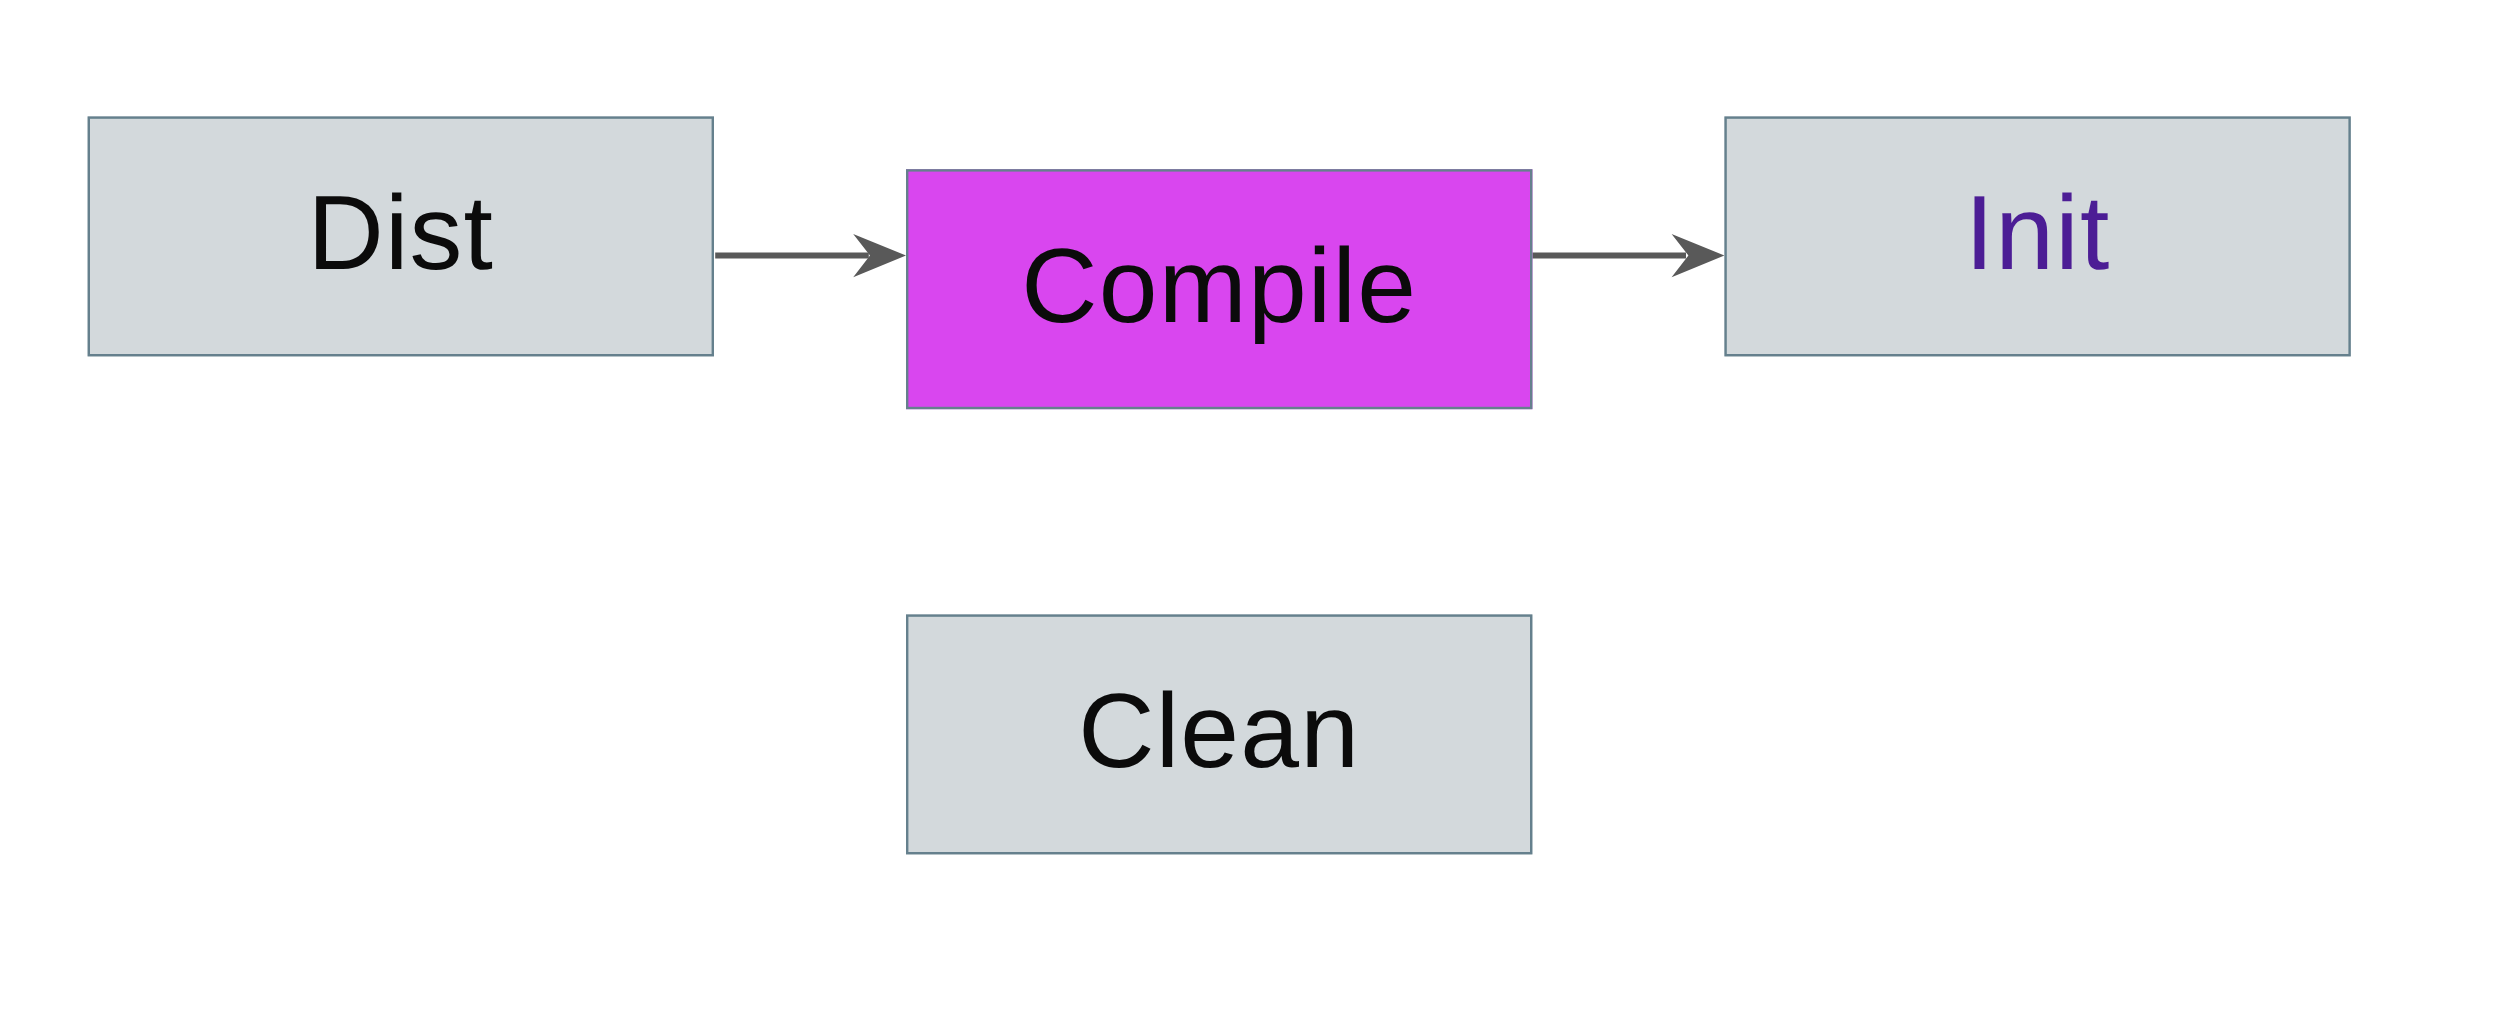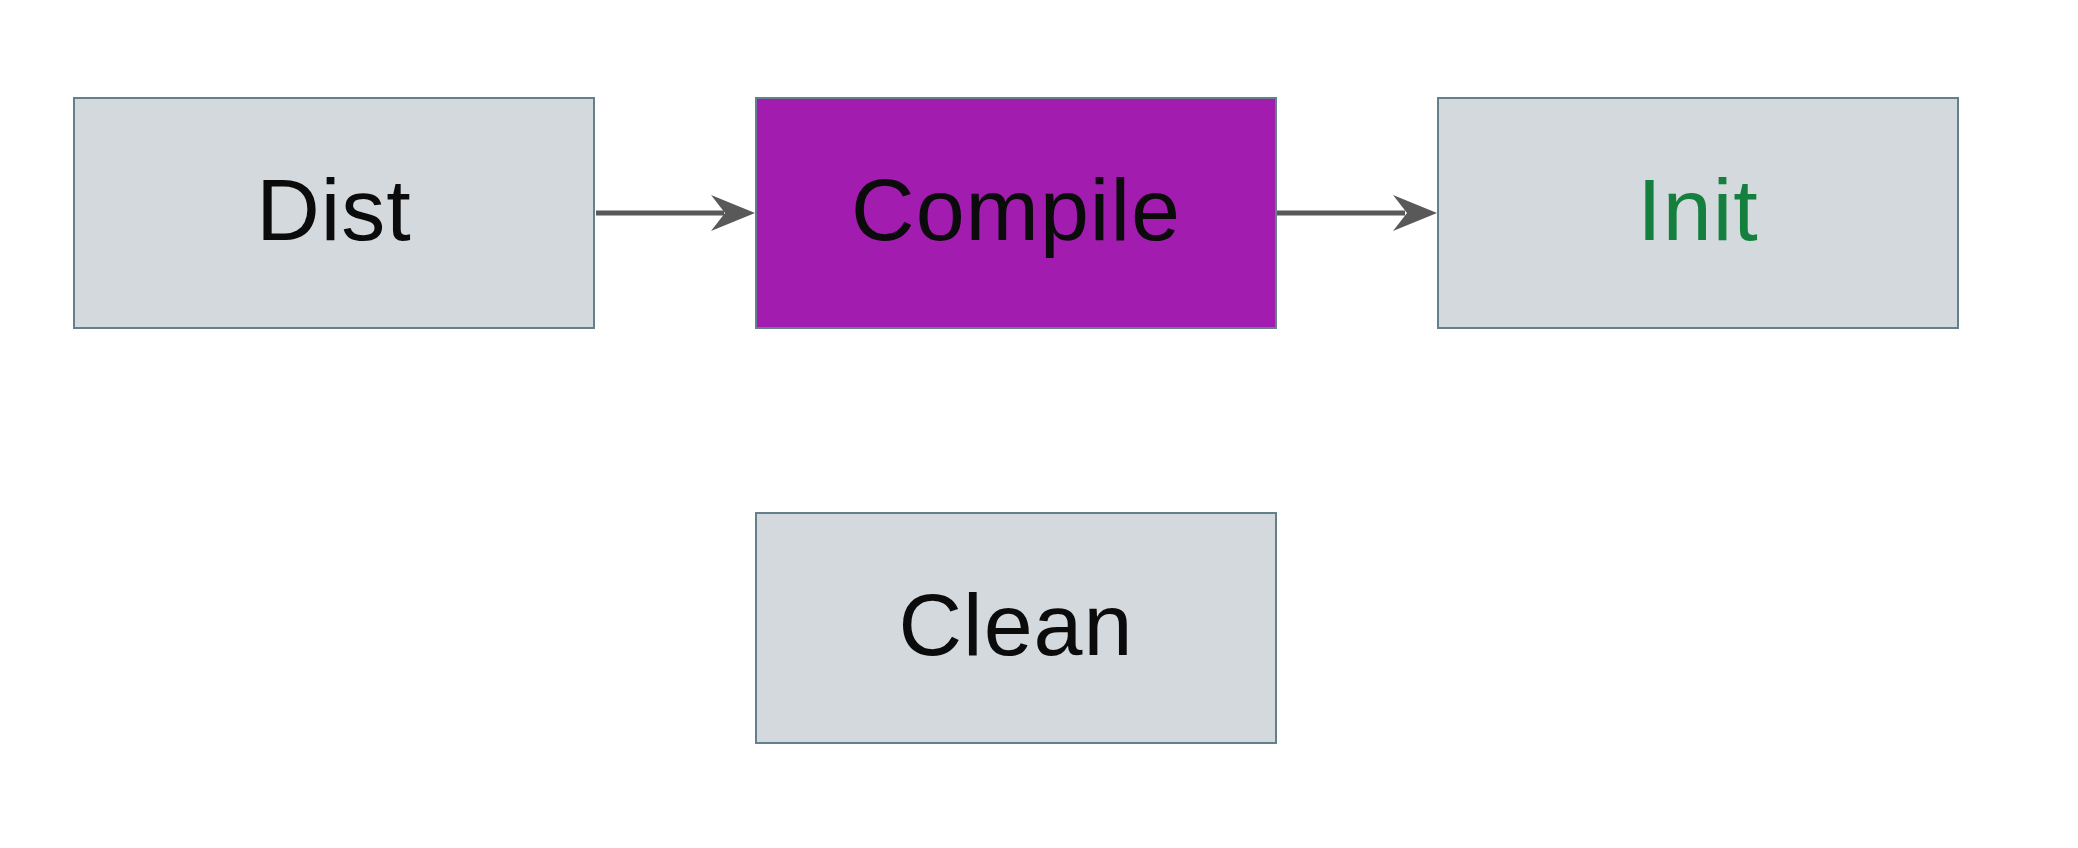--- a/index.html
+++ b/index.html
@@ -11,21 +11,21 @@
     position: relative;
     width: 2078px;
     height: 848px;
     background: #ffffff;
     overflow: hidden;
     font-family: "Liberation Sans", sans-serif;
   }
   .node {
     position: absolute;
     width: 522px;
-    height: 232px;
+    height: 200px;
     box-sizing: border-box;
     background: #d3d9dc;
     border: 2px solid #0f766e;
     display: flex;
     align-items: center;
     justify-content: center;
   }
   .node .label {
     font-size: 88px;
     font-weight: 400;
@@ -59,25 +59,25 @@
     <g>
       <line class="arrow-shaft" x1="1277" y1="213" x2="1405" y2="213" stroke="#595959" stroke-width="5"></line>
       <polygon class="arrow-head" points="1437,213 1393,195 1407,213 1393,231" fill="#595959"></polygon>
     </g>
   </svg>
 
   <div id="node-dist" class="node" style="background: rgb(211, 217, 220); border-color: rgb(101, 128, 141);">
     <span class="label" style="color: rgb(11, 11, 11);">Dist</span>
   </div>
 
-  <div id="node-compile" class="node" style="background: #a21caf; border-color: rgb(101, 128, 141);">
+  <div id="node-compile" class="node" style="background: #d946ef; border-color: rgb(101, 128, 141); margin-top: 44px;">
     <span class="label" style="color: rgb(11, 11, 11);">Compile</span>
   </div>
 
   <div id="node-init" class="node" style="background: rgb(211, 217, 220); border-color: rgb(101, 128, 141);">
-    <span class="label" style="color: #15803d;">Init</span>
+    <span class="label" style="color: #4c1d95;">Init</span>
   </div>
 
   <div id="node-clean" class="node" style="background: rgb(211, 217, 220); border-color: rgb(101, 128, 141); text-align: center;">
     <span class="label" style="color: rgb(11, 11, 11);">Clean</span>
   </div>
 
 </div>
 
 </body></html>

